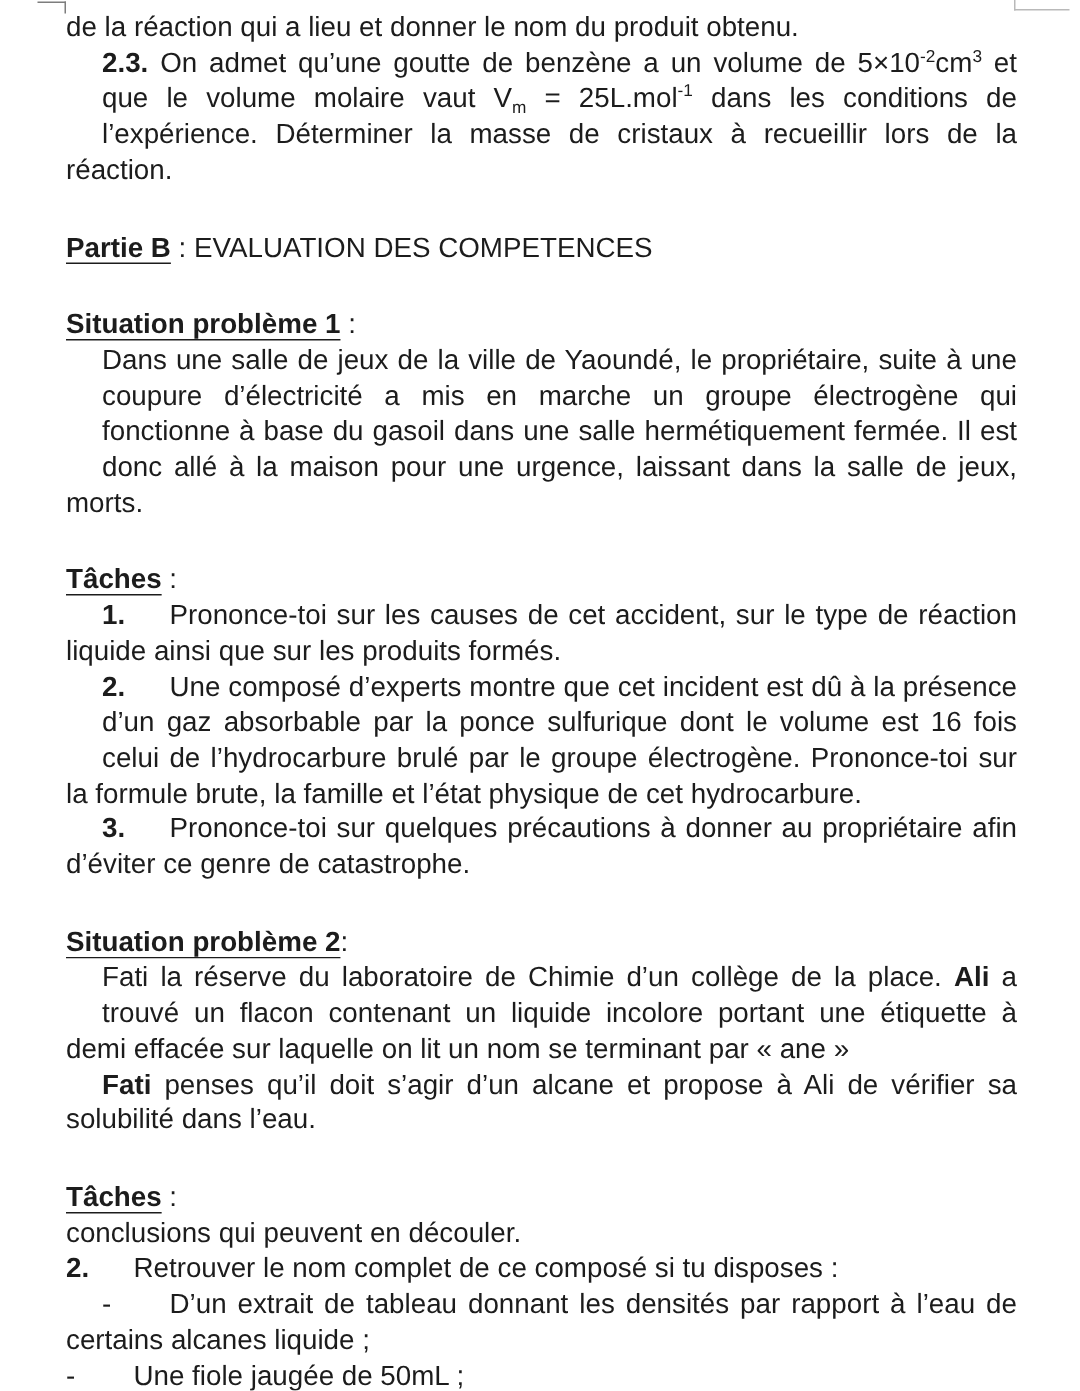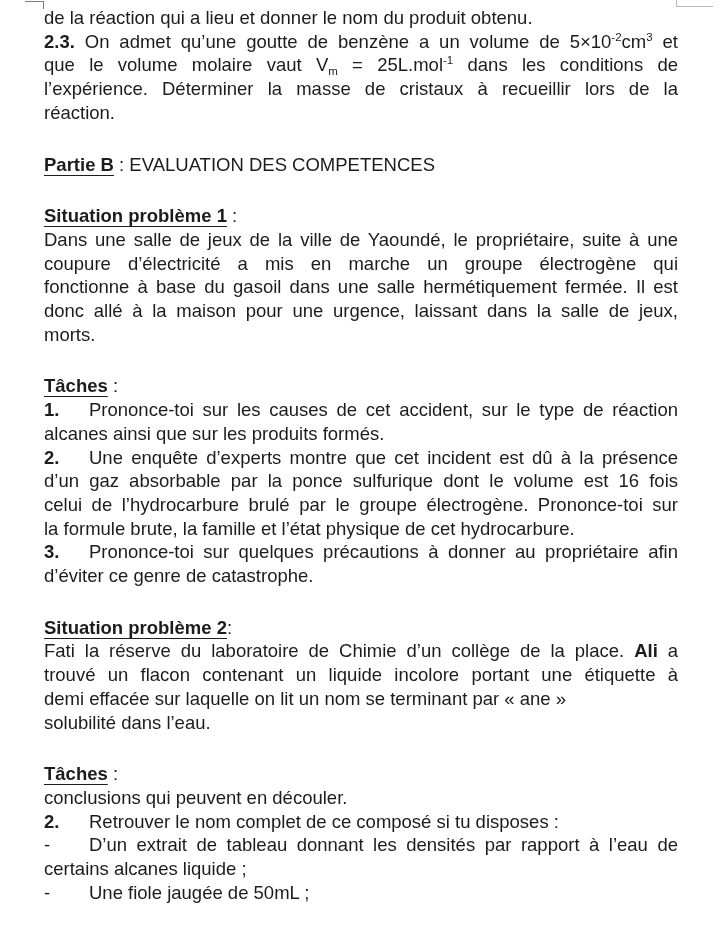--- a/index.html
+++ b/index.html
@@ -22,20 +22,21 @@
   .line{
     font-size:18.5px;
     line-height:23.7px;
     white-space:nowrap;
     overflow:hidden;
     text-align:left;
   }
   .line.just{
     text-align:justify;
     text-align-last:justify;
+    margin-left:24px;
   }
   .b{font-weight:700;}
   .u{text-decoration:underline;text-underline-offset:3.5px;text-decoration-thickness:1.4px;}
   .mk{display:inline-block;width:45px;}
   sup,sub{font-size:11.5px;line-height:0;}
   sup{vertical-align:7px;}
   sub{vertical-align:-4px;}
   
   .frag-left{
     position:absolute;left:25px;top:1px;width:18px;height:7px;
@@ -74,35 +75,36 @@
         <div class="line just"><span>coupure d’électricité a mis en marche un groupe électrogène qui</span></div>
         <div class="line just"><span>fonctionne à base du gasoil dans une salle hermétiquement fermée. Il est</span></div>
         <div class="line just"><span>donc allé à la maison pour une urgence, laissant dans la salle de jeux,</span></div>
         <div class="line"><span>morts.</span></div>
       </div>
       <div class="block gap">
         <div class="line"><span class="b u">Tâches</span><span> :</span></div>
       </div>
       <div class="block">
         <div class="line just"><span class="b mk">1.</span><span>Prononce-toi sur les causes de cet accident, sur le type de réaction</span></div>
-        <div class="line"><span>alcanes ainsi que sur les produits formés.</span></div>
-        <div class="line just"><span class="b mk">2.</span><span>Une enquête d’experts montre que cet incident est dû à la présence</span></div>
+        <div class="line"><span>liquide ainsi que sur les produits formés.</span></div>
+        <div class="line just"><span class="b mk">2.</span><span>Une composé d’experts montre que cet incident est dû à la présence</span></div>
         <div class="line just"><span>d’un gaz absorbable par la ponce sulfurique dont le volume est 16 fois</span></div>
         <div class="line just"><span>celui de l’hydrocarbure brulé par le groupe électrogène. Prononce-toi sur</span></div>
         <div class="line"><span>la formule brute, la famille et l’état physique de cet hydrocarbure.</span></div>
         <div class="line just"><span class="b mk">3.</span><span>Prononce-toi sur quelques précautions à donner au propriétaire afin</span></div>
         <div class="line"><span>d’éviter ce genre de catastrophe.</span></div>
       </div>
       <div class="block gap">
         <div class="line"><span class="b u">Situation problème 2</span><span>:</span></div>
       </div>
       <div class="block">
         <div class="line just"><span>Fati la réserve du laboratoire de Chimie d’un collège de la place. </span><span class="b">Ali</span><span> a</span></div>
         <div class="line just"><span>trouvé un flacon contenant un liquide incolore portant une étiquette à</span></div>
         <div class="line"><span>demi effacée sur laquelle on lit un nom se terminant par « ane »</span></div>
+        <div class="line just"><span class="b">Fati</span><span> penses qu’il doit s’agir d’un alcane et propose à Ali de vérifier sa</span></div>
         <div class="line"><span>solubilité dans l’eau.</span></div>
       </div>
       <div class="block gap">
         <div class="line"><span class="b u">Tâches</span><span> :</span></div>
       </div>
       <div class="block">
         <div class="line"><span>conclusions qui peuvent en découler.</span></div>
         <div class="line"><span class="b mk">2.</span><span>Retrouver le nom complet de ce composé si tu disposes :</span></div>
         <div class="line just"><span class="mk">-</span><span>D’un extrait de tableau donnant les densités par rapport à l’eau de</span></div>
         <div class="line"><span>certains alcanes liquide ;</span></div>

